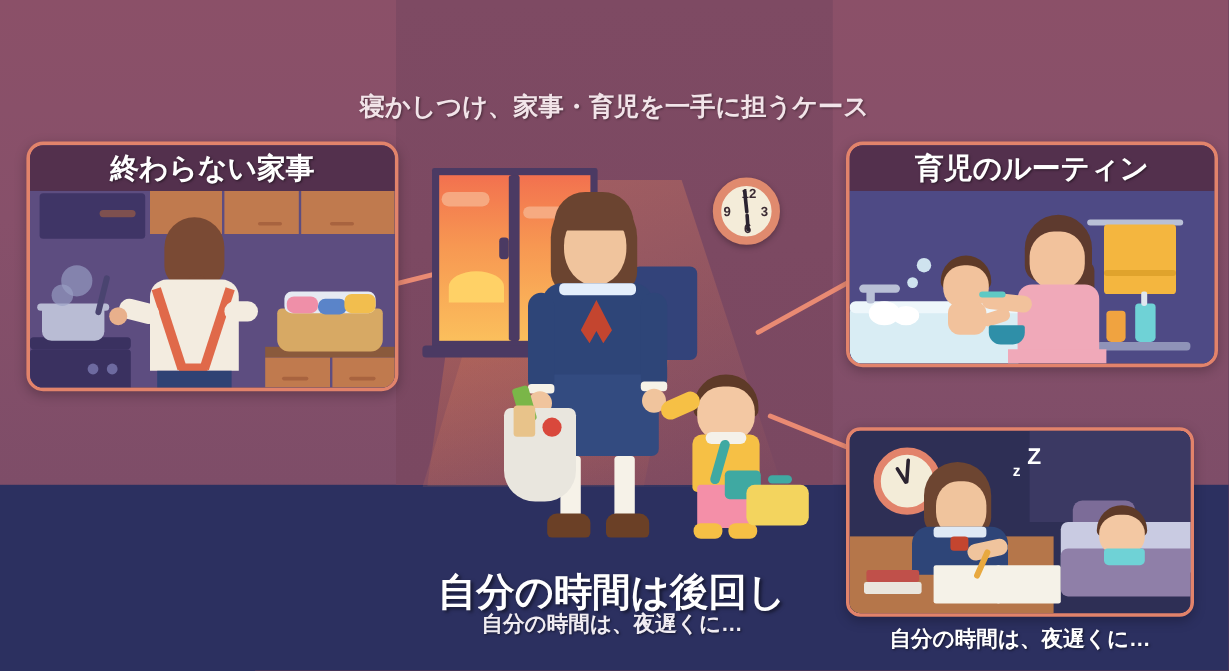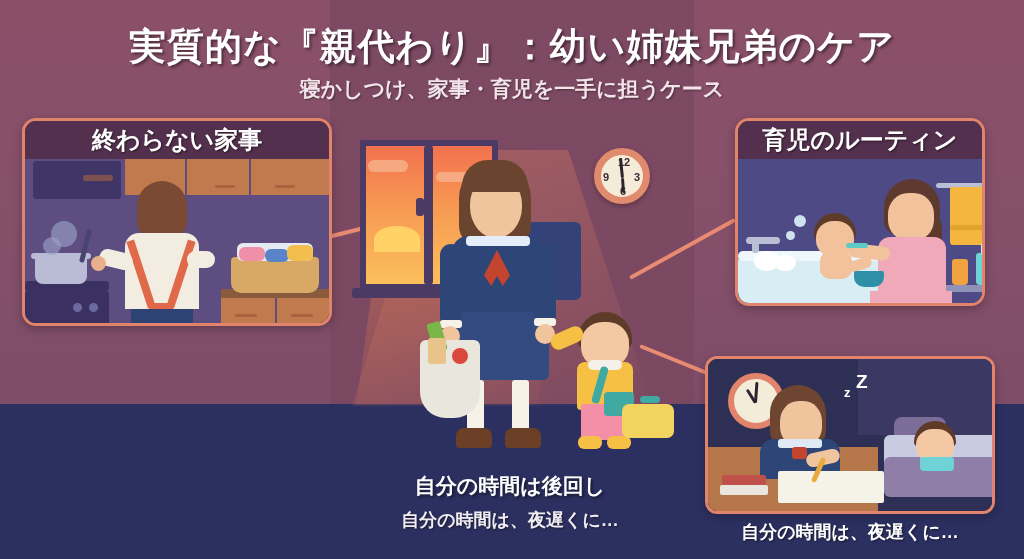--- a/index.html
+++ b/index.html
@@ -119,42 +119,41 @@
   .kid{position:absolute;}
   .k-hair{position:absolute;background:#5e3a28;}
   .k-face{position:absolute;background:#f3c8a3;border-radius:45%;}
   .k-coat{position:absolute;background:#f6c045;border-radius:8px 8px 4px 4px;}
   .k-pants{position:absolute;background:#f48fa8;border-radius:3px;}
   .k-shoe{position:absolute;background:#f6c045;border-radius:6px;}
   .k-sling{position:absolute;background:#3fa9a2;border-radius:4px;}
   .duffel{position:absolute;background:#f3d45e;border-radius:7px;}
 
   .center-cap{position:absolute;left:300px;top:472px;width:420px;
-    text-align:center;font-size:21px;font-weight:bold;color:#fff;
+    text-align:center;font-size:32px;font-weight:bold;color:#fff;
     text-shadow:2px 2px 3px rgba(0,0,0,.5);}
   .center-sub{position:absolute;left:300px;top:508px;width:420px;
     text-align:center;font-size:18px;font-weight:bold;color:#f0ecf2;
     text-shadow:1px 1px 2px rgba(0,0,0,.5);}
 </style>
 </head>
 <body>
 
 <div class="stage">
 
   <div class="bg-top"></div>
   <div class="bg-floor"></div>
   <div class="room-wall"></div>
   <div class="light-beam"></div>
   <div class="light-beam2"></div>
 
   <div class="conn" style="left:296px;top:243px;width:130px;transform:rotate(-14deg);"></div>
   <div class="conn" style="left:630px;top:276px;width:120px;transform:rotate(-29deg);"></div>
   <div class="conn" style="left:640px;top:344px;width:120px;transform:rotate(22deg);"></div>
 
-  <div class="title">実質的な『親代わり』：幼い姉妹兄弟のケア</div>
   <div class="subtitle">寝かしつけ、家事・育児を一手に担うケース</div>
 
   <div class="panel" style="left:22px;top:118px;width:310px;height:208px;">
     <div class="scene">
       <div class="k-wall"></div>
       <div class="k-cab" style="left:100px;top:0;width:60px;height:36px;"></div>
       <div class="k-cab" style="left:162px;top:0;width:62px;height:36px;"></div>
       <div class="k-cab" style="left:226px;top:0;width:78px;height:36px;"></div>
       <div class="k-cabdark" style="left:190px;top:26px;width:20px;height:3px;border-radius:2px;"></div>
       <div class="k-cabdark" style="left:250px;top:26px;width:20px;height:3px;border-radius:2px;"></div>
@@ -192,21 +191,21 @@
       <div class="g-skirt" style="left:106px;top:150px;width:62px;height:26px;"></div>
       <div class="g-arm" style="left:74px;top:92px;width:34px;height:17px;border-radius:9px;transform:rotate(14deg);"></div>
       <div class="g-skin" style="left:66px;top:97px;width:15px;height:15px;border-radius:50%;"></div>
       <div class="g-arm" style="left:162px;top:92px;width:28px;height:17px;border-radius:9px;"></div>
     </div>
     <div class="panel-hdr">
       <span>終わらない家事</span>
     </div>
   </div>
 
-  <div class="panel" style="left:735px;top:118px;width:250px;height:188px;">
+  <div class="panel" style="left:705px;top:118px;width:310px;height:188px;">
     <div class="scene">
       <div class="b-wall"></div>
       <div class="bar" style="left:198px;top:24px;width:80px;height:5px;"></div>
       <div class="towel" style="left:212px;top:28px;width:60px;height:58px;"></div>
       <div class="towel" style="left:212px;top:66px;width:60px;height:5px;background:#e0a32c;"></div>
 
       <div class="bar" style="left:206px;top:126px;width:78px;height:7px;background:#8f93b8;"></div>
       <div class="bottle" style="left:214px;top:100px;width:16px;height:26px;background:#f0a340;"></div>
       <div class="bottle" style="left:238px;top:94px;width:17px;height:32px;background:#6fd2d6;"></div>
       <div class="bottle" style="left:243px;top:84px;width:5px;height:12px;background:#dfe7ef;"></div>

